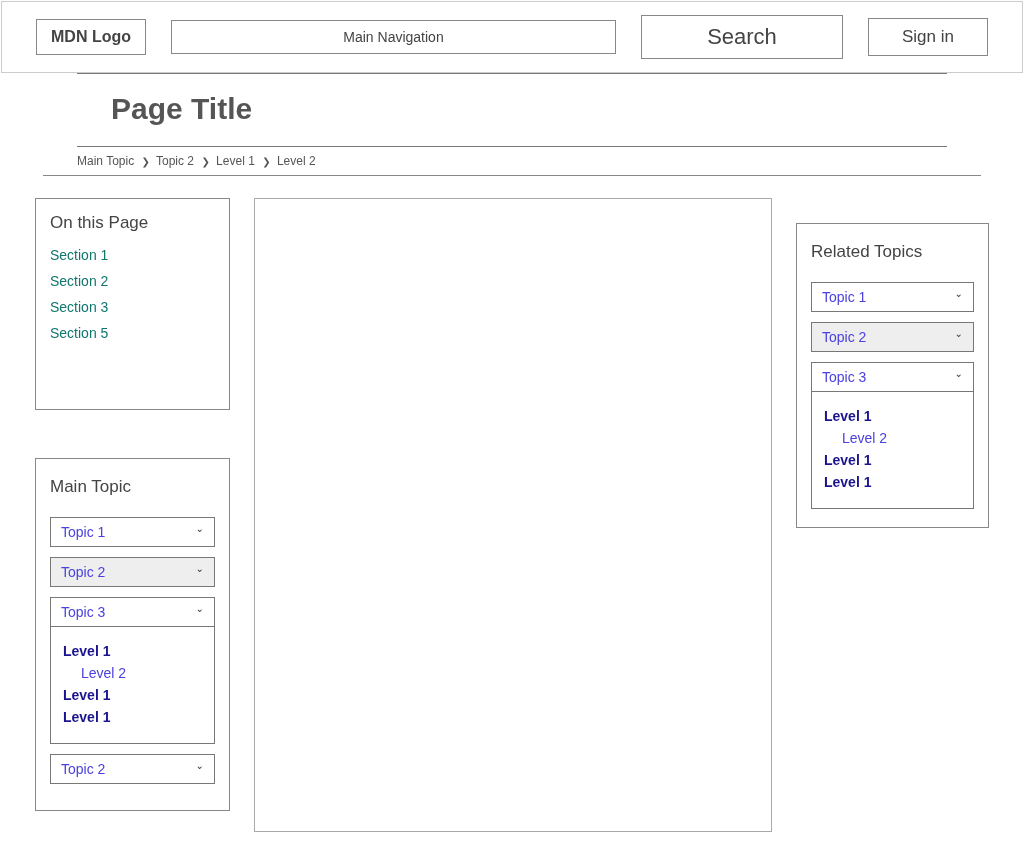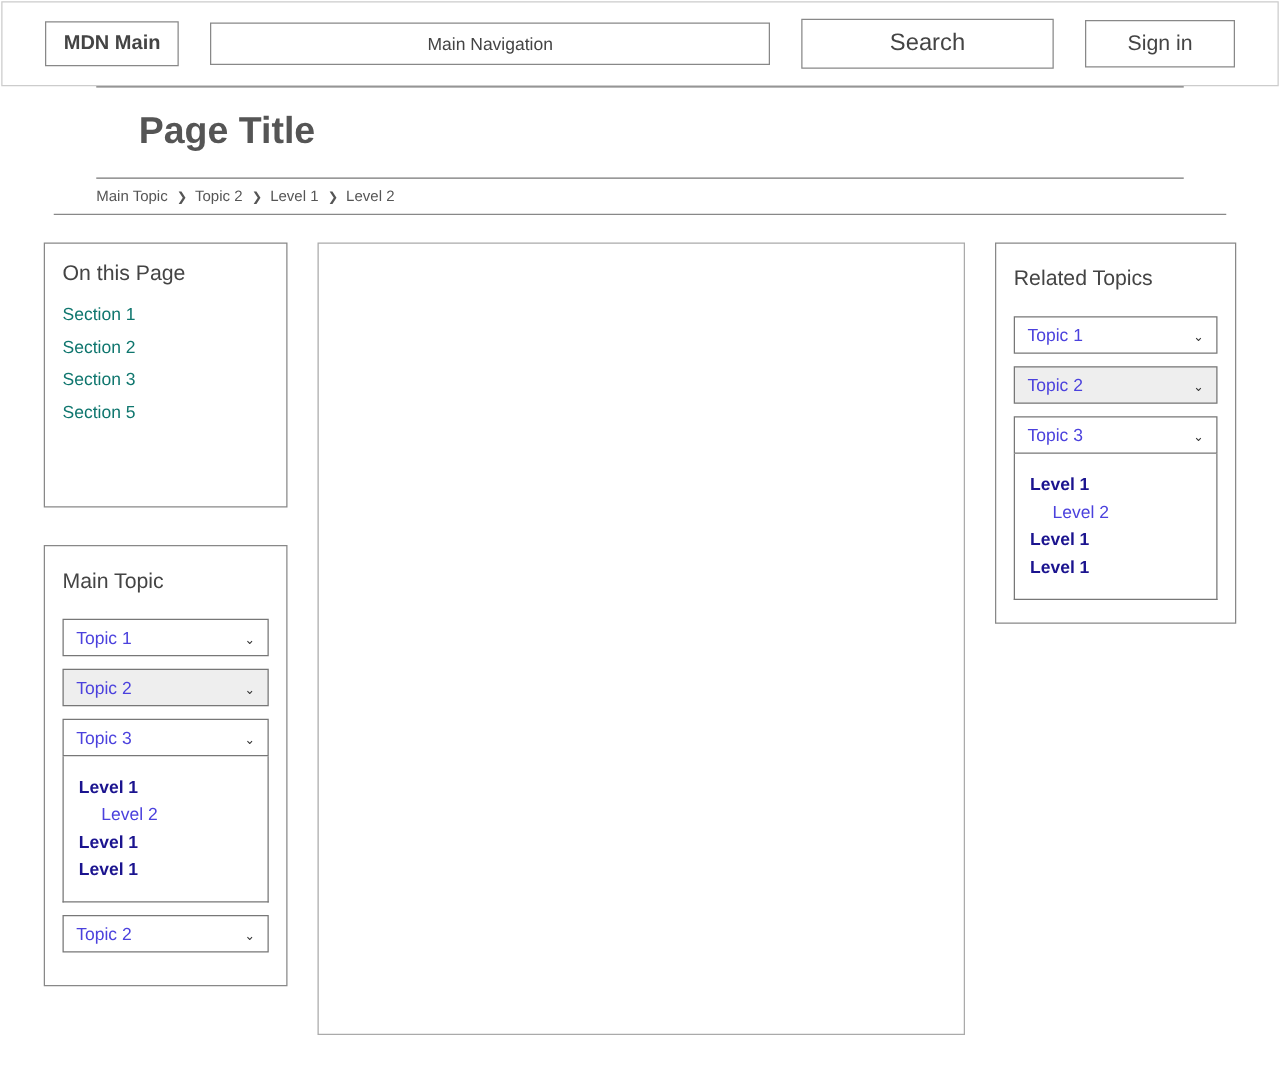--- a/index.html
+++ b/index.html
@@ -37,21 +37,21 @@
       text-align: center;
       padding: 8px 0;
       font-size: 14px;
       color: #444;
     }
     .searchbox {
       border: 1px solid #888;
       width: 202px;
       text-align: center;
       padding: 8px 0;
-      font-size: 19px;
+      font-size: 22px;
       color: #444;
     }
     .signin {
       border: 1px solid #888;
       width: 120px;
       text-align: center;
       padding: 8px 0;
       font-size: 17px;
       color: #444;
     }
@@ -89,30 +89,31 @@
       margin: 0 auto;
       padding: 22px 34px 40px;
       gap: 24px;
       align-items: flex-start;
     }
     .col-left {
       width: 195px;
       flex: 0 0 195px;
       display: flex;
       flex-direction: column;
-      gap: 30px;
+      gap: 48px;
     }
     .col-mid {
       flex: 1;
       border: 1px solid #aaa;
       height: 634px;
     }
     .col-right {
       width: 193px;
       flex: 0 0 193px;
+      margin-top: 25px;
     }
     .panel {
       border: 1px solid #888;
       padding: 14px 14px 18px;
     }
     .panel-title {
       font-size: 17px;
       color: #444;
       margin-bottom: 14px;
     }
@@ -127,21 +128,21 @@
     .panel-lg {
       border: 1px solid #888;
       padding: 18px 14px 26px;
     }
     .panel-lg .panel-title {
       margin-bottom: 20px;
     }
     .dd {
       border: 1px solid #777;
       display: flex;
-      align-items: flex-end;
+      align-items: flex-start;
       justify-content: space-between;
       padding: 6px 10px;
       margin-bottom: 10px;
       font-size: 14px;
       color: #4b41dd;
       cursor: pointer;
     }
     .dd:last-child { margin-bottom: 0; }
     .dd.shade {
       background: #eee;
@@ -175,21 +176,21 @@
       margin-left: 18px;
     }
     .rtop-exp .dd { margin-bottom: 0; }
     .rtop-exp .sub { border-top: none; }
   </style>
 </head>
 <body>
 
 <div class="outer">
   <div class="header-row">
-    <div class="logo">MDN Main</div>
+    <div class="logo">MDN Logo</div>
     <div class="nav">Main Navigation</div>
     <div class="searchbox">Search</div>
     <div class="signin">Sign in</div>
   </div>
 </div>
 
 <div class="title-band">
   <h1>Page Title</h1>
 </div>
 

